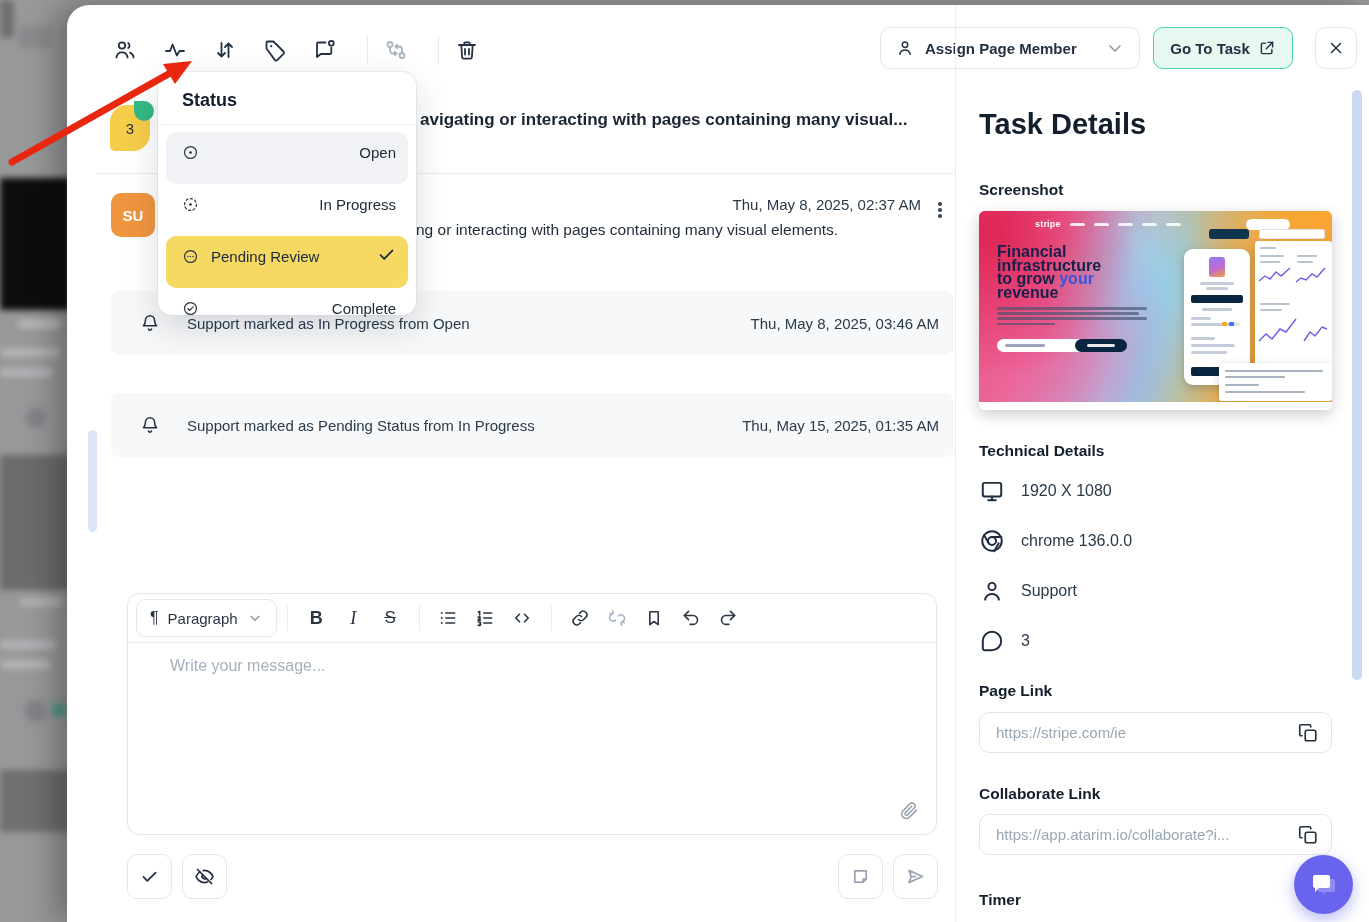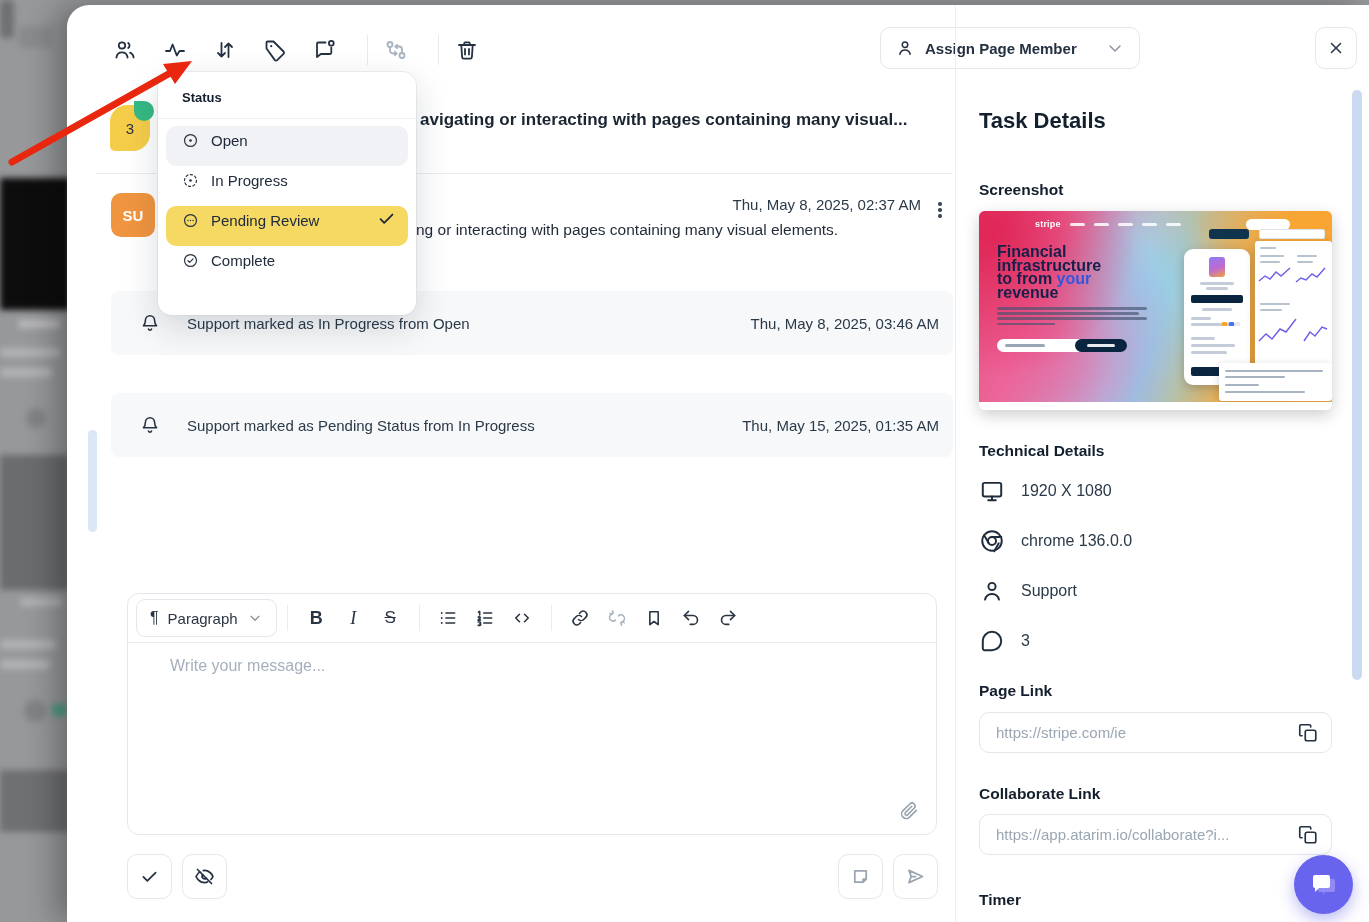--- a/index.html
+++ b/index.html
@@ -43,25 +43,25 @@
   .assign .chev { margin-left:auto; stroke:#8a95a1; }
   .gotask { right:76px; width:140px; justify-content:center; gap:8px; font-weight:600;
     background:#e6f8f0; border:1.5px solid #47d6a2; }
   .gotask svg { width:18px; height:18px; stroke:#243142; stroke-width:1.9; fill:none; stroke-linecap:round; stroke-linejoin:round; }
   .closebtn { right:12px; width:42px; justify-content:center; }
   .closebtn svg { width:18px; height:18px; stroke:#243142; stroke-width:2; stroke-linecap:round; }
 
   
   .dropdown { position:absolute; left:91px; top:67px; width:258px; height:243px; background:#fff;
     border-radius:14px; box-shadow:0 12px 34px rgba(20,30,50,.16), 0 0 0 1px #f0f1f3; z-index:50; }
-  .dd-title { margin:18px 0 13px 24px; font-size:13px; font-weight:700; color:#141f2d; }
+  .dd-title { margin:18px 0 13px 24px; font-size:18px; font-weight:700; color:#141f2d; }
   .dd-divider { height:1px; background:#eef0f3; }
   .dd-list { padding:7px 8px; }
-  .dd-item { height:40px; border-radius:10px; display:flex; align-items:center; padding:0 12px 12px 16px;
-    font-size:15px; color:#202c3b; cursor:pointer; }
+  .dd-item { height:52px; border-radius:10px; display:flex; align-items:center; padding:0 12px 12px 16px;
+    font-size:15px; color:#202c3b; cursor:pointer;justify-content:space-between; }
   .dd-item svg { width:17px; height:17px; margin-right:12px; stroke:#2a3544; stroke-width:1.7; fill:none; stroke-linecap:round; stroke-linejoin:round; }
   .dd-item.hovered { background:#f1f2f5; }
   .dd-item.selected { background:#f5d963; }
   .dd-check { margin-left:auto; }
   .dd-check svg { width:19px; height:19px; margin:0; stroke:#1c2836; stroke-width:2.2; }
 
   
   .arrow-svg { position:absolute; left:0; top:45px; width:220px; height:135px; z-index:60; pointer-events:none; }
 
   
@@ -113,21 +113,21 @@
 
   .sq-btn { position:absolute; top:849px; width:45px; height:45px; border:1px solid #e4e7ec; border-radius:10px;
     background:#fff; display:flex; align-items:center; justify-content:center; cursor:pointer; }
   .sq-btn svg { width:21px; height:21px; stroke:#243142; stroke-width:2; fill:none; stroke-linecap:round; stroke-linejoin:round; }
   .sq-btn.gray svg { stroke:#9aa5b1; }
   .b-check { left:60px; } .b-eye { left:115px; } .b-note { left:771px; } .b-send { left:826px; }
 
   
   .panel { position:absolute; left:888px; top:0; width:414px; height:917px; border-left:1px solid #eceef1;
     border-radius:0; }
-  .p-title { position:absolute; left:23px; top:103px; font-size:22px; font-weight:700; color:#141f2d; }
+  .p-title { position:absolute; left:23px; top:103px; font-size:29px; font-weight:700; color:#141f2d; }
   .p-label { position:absolute; left:23px; font-size:15.5px; font-weight:700; color:#141f2d; }
   .l-shot { top:176px; } .l-tech { top:437px; } .l-page { top:677px; } .l-collab { top:780px; } .l-timer { top:886px; }
 
   .tech-row { position:absolute; left:23px; display:flex; align-items:center; gap:16px; font-size:16px; color:#2b3a49; }
   .tech-row svg { width:26px; height:26px; stroke:#1f2c3d; stroke-width:1.8; fill:none; stroke-linecap:round; stroke-linejoin:round; }
   .tr1{ top:473px; } .tr2{ top:523px; } .tr3{ top:573px; } .tr4{ top:623px; }
 
   .link-input { position:absolute; left:23px; width:353px; height:41px; border:1px solid #e3e6ea; border-radius:10px;
     display:flex; align-items:center; }
   .li1 { top:707px; } .li2 { top:809px; }
@@ -277,20 +277,28 @@
   <div class="hbtn assign">
     <svg viewBox="0 0 24 24">
         <circle cx="12" cy="8" r="3.3"></circle>
         <path d="M5.8 19.5c.7-3.2 3.2-5.1 6.2-5.1s5.5 1.9 6.2 5.1"></path>
       </svg>
     <span>Assign Page Member</span>
     <svg class="chev" viewBox="0 0 24 24">
         <path d="M6 9.5l6 6 6-6"></path>
       </svg>
   </div>
+  <div class="hbtn gotask">
+    <span>Go To Task</span>
+    <svg viewBox="0 0 24 24">
+        <path d="M10 5.5H6.3C5.3 5.5 4.5 6.3 4.5 7.3v10.4c0 1 .8 1.8 1.8 1.8h10.4c1 0 1.8-.8 1.8-1.8V14"></path>
+        <path d="M13.5 4.5H19.5V10.5"></path>
+        <path d="M19.5 4.5 11 13"></path>
+      </svg>
+  </div>
   <div class="hbtn closebtn">
     <svg viewBox="0 0 24 24">
         <path d="M6 6l12 12M18 6 6 18"></path>
       </svg>
   </div>
 
   <div class="pin">
     <div class="pin-leaf"></div>
     <span class="pin-num">3</span>
   </div>
@@ -439,21 +447,21 @@
         <i class="th-navline"></i>
           <i class="th-navline"></i>
           <i class="th-navline"></i>
           <i class="th-navline"></i>
           <i class="th-navline"></i>
         <div class="th-pill"></div>
       </div>
       <div class="th-head">
         <span>Financial</span><br>
         <span>infrastructure</span><br>
-        <span>to from </span><span class="blue">your</span><br>
+        <span>to grow </span><span class="blue">your</span><br>
         <span>revenue</span>
       </div>
       <div class="th-para">
         <i class="w1"></i>
           <i class="w2"></i>
           <i class="w3"></i>
           <i class="w4"></i>
       </div>
       <div class="th-email">
           <i></i>

